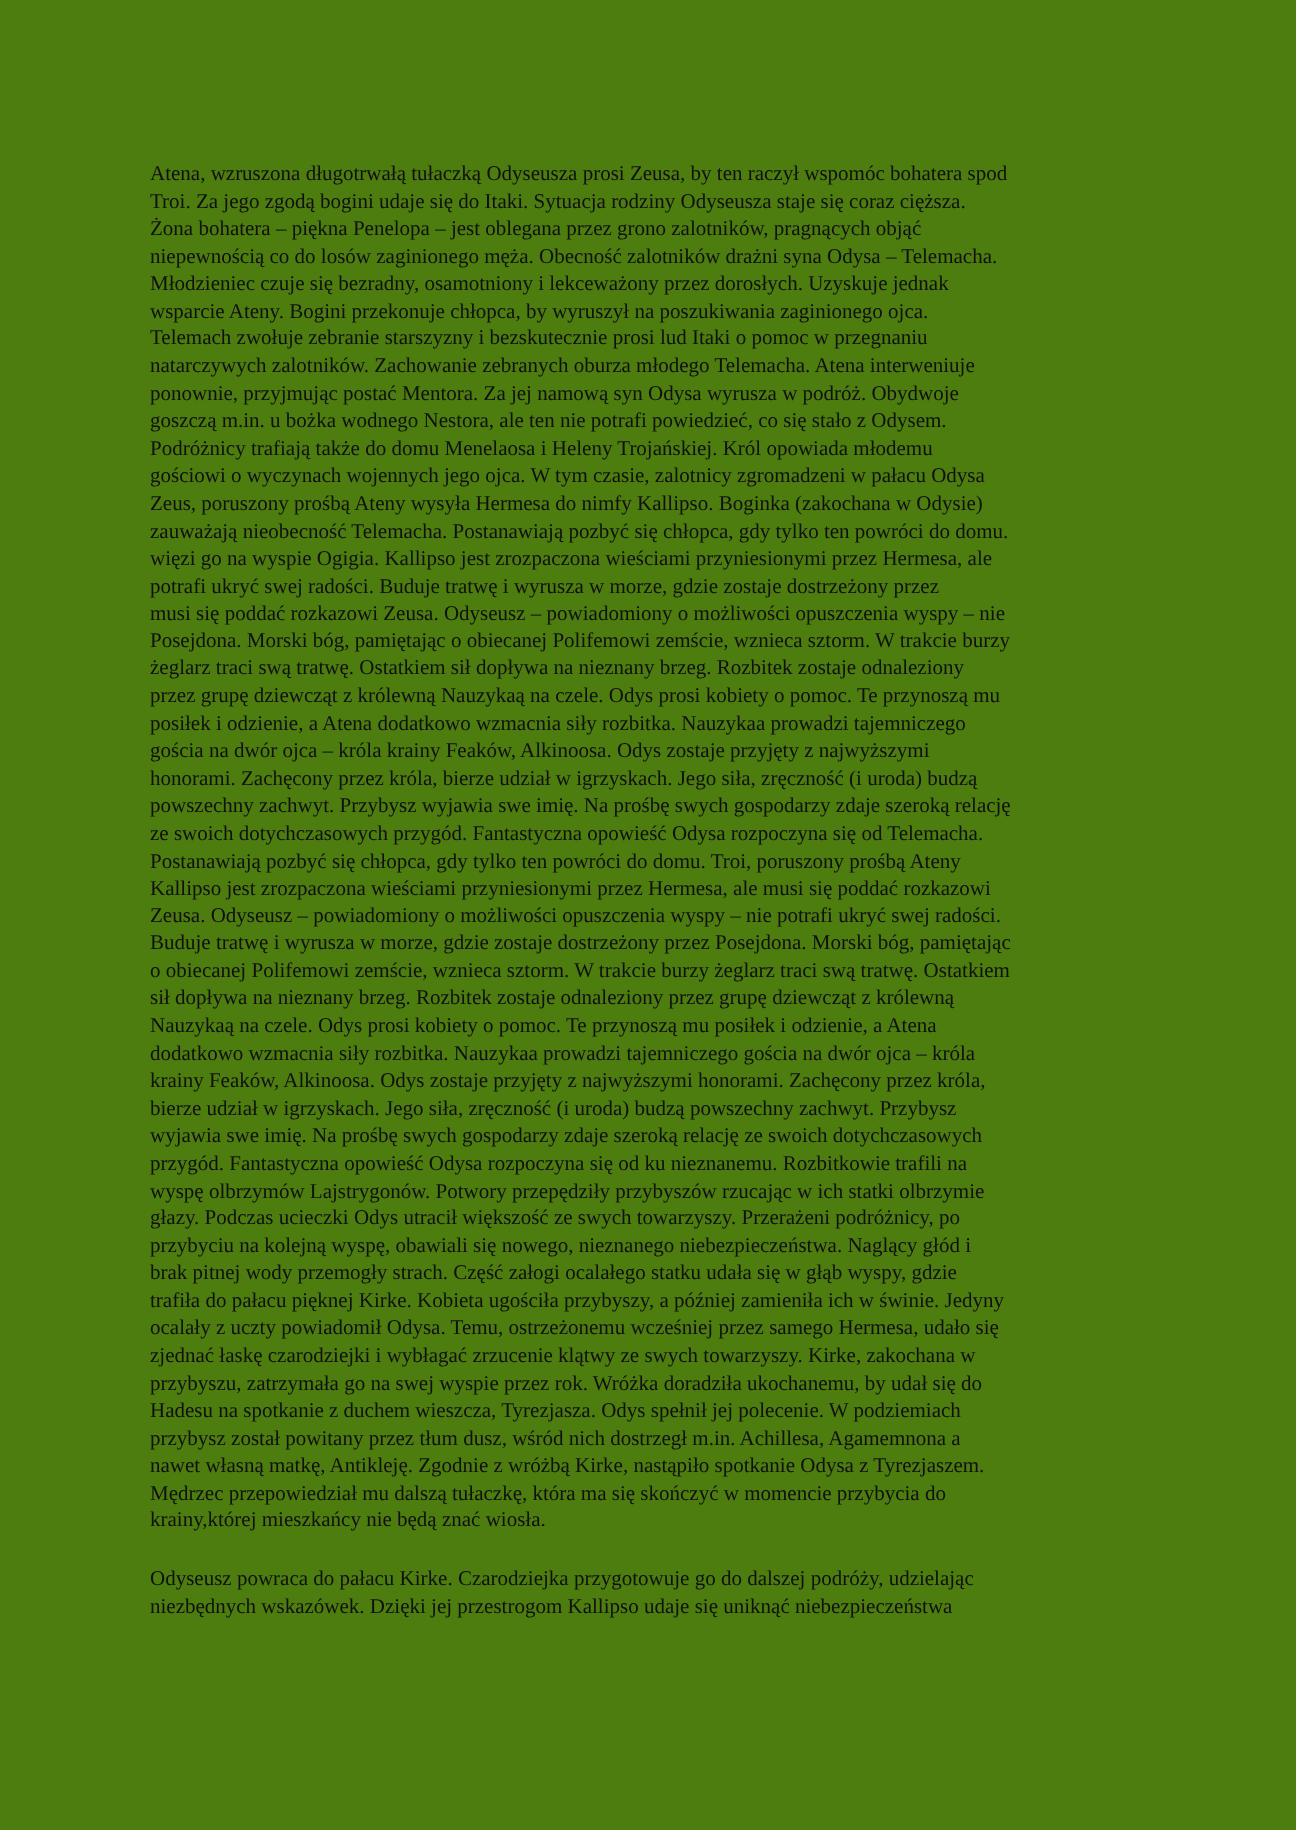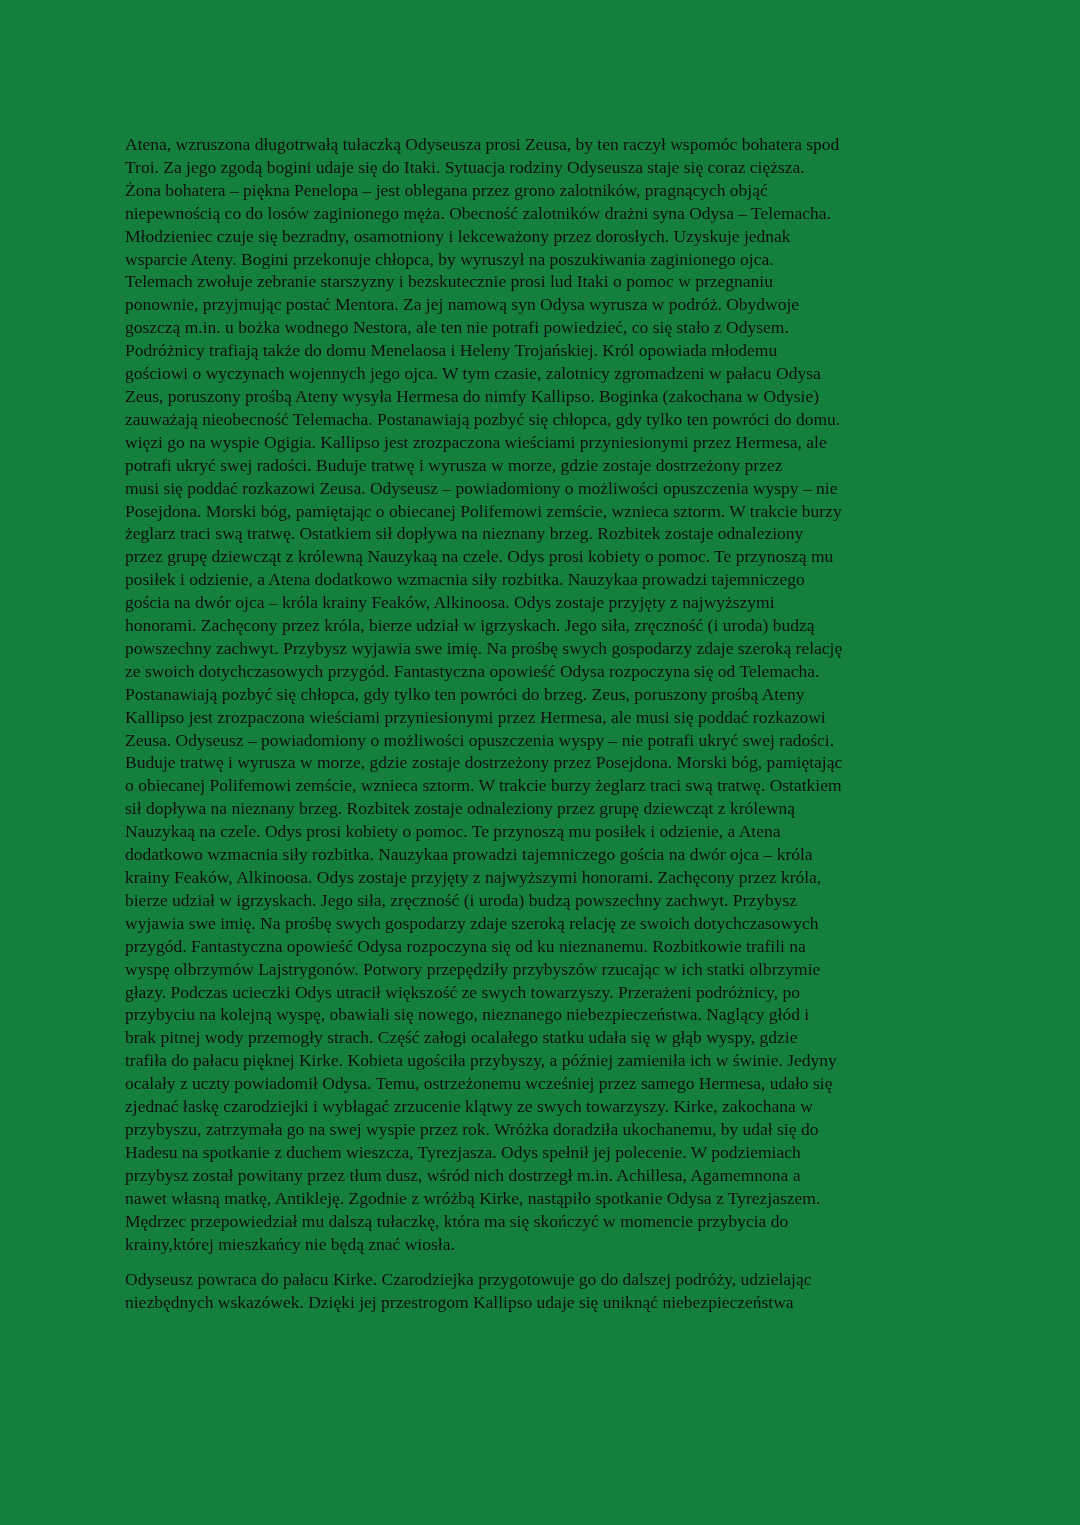--- a/index.html
+++ b/index.html
@@ -4,72 +4,73 @@
 <style>
   html, body {
     margin: 0;
     padding: 0;
     background: #ffffff;
   }
   .page {
     position: relative;
     width: 1080px;
     height: 1525px;
-    background: #15803d;
+    background: #4d7c0f;
     overflow: hidden;
   }
   .text-block {
     position: absolute;
     left: 125px;
     top: 133px;
     width: 840px;
     font-family: "Liberation Serif", "DejaVu Serif", serif;
     font-size: 17.5px;
     line-height: 22.9px;
     color: #101010;
     text-align: left;
   }
   .paragraph { margin: 0; }
-  .paragraph + .paragraph { margin-top: 13px; }
+  .paragraph + .paragraph { margin-top: 26px; }
   .text-line {
     white-space: pre;
   }
 </style>
 </head>
 <body>
 
 <div class="page">
   <div class="text-block">
 
   <div class="paragraph">
         <div class="text-line">Atena, wzruszona długotrwałą tułaczką Odyseusza prosi Zeusa, by ten raczył wspomóc bohatera spod</div>
         <div class="text-line">Troi. Za jego zgodą bogini udaje się do Itaki. Sytuacja rodziny Odyseusza staje się coraz cięższa.</div>
         <div class="text-line">Żona bohatera – piękna Penelopa – jest oblegana przez grono zalotników, pragnących objąć</div>
         <div class="text-line">niepewnością co do losów zaginionego męża. Obecność zalotników drażni syna Odysa – Telemacha.</div>
         <div class="text-line">Młodzieniec czuje się bezradny, osamotniony i lekceważony przez dorosłych. Uzyskuje jednak</div>
         <div class="text-line">wsparcie Ateny. Bogini przekonuje chłopca, by wyruszył na poszukiwania zaginionego ojca.</div>
         <div class="text-line">Telemach zwołuje zebranie starszyzny i bezskutecznie prosi lud Itaki o pomoc w przegnaniu</div>
+        <div class="text-line">natarczywych zalotników. Zachowanie zebranych oburza młodego Telemacha. Atena interweniuje</div>
         <div class="text-line">ponownie, przyjmując postać Mentora. Za jej namową syn Odysa wyrusza w podróż. Obydwoje</div>
         <div class="text-line">goszczą m.in. u bożka wodnego Nestora, ale ten nie potrafi powiedzieć, co się stało z Odysem.</div>
         <div class="text-line">Podróżnicy trafiają także do domu Menelaosa i Heleny Trojańskiej. Król opowiada młodemu</div>
         <div class="text-line">gościowi o wyczynach wojennych jego ojca. W tym czasie, zalotnicy zgromadzeni w pałacu Odysa</div>
         <div class="text-line">Zeus, poruszony prośbą Ateny wysyła Hermesa do nimfy Kallipso. Boginka (zakochana w Odysie)</div>
         <div class="text-line">zauważają nieobecność Telemacha. Postanawiają pozbyć się chłopca, gdy tylko ten powróci do domu.</div>
         <div class="text-line">więzi go na wyspie Ogigia. Kallipso jest zrozpaczona wieściami przyniesionymi przez Hermesa, ale</div>
         <div class="text-line">potrafi ukryć swej radości. Buduje tratwę i wyrusza w morze, gdzie zostaje dostrzeżony przez</div>
         <div class="text-line">musi się poddać rozkazowi Zeusa. Odyseusz – powiadomiony o możliwości opuszczenia wyspy – nie</div>
         <div class="text-line">Posejdona. Morski bóg, pamiętając o obiecanej Polifemowi zemście, wznieca sztorm. W trakcie burzy</div>
         <div class="text-line">żeglarz traci swą tratwę. Ostatkiem sił dopływa na nieznany brzeg. Rozbitek zostaje odnaleziony</div>
         <div class="text-line">przez grupę dziewcząt z królewną Nauzykaą na czele. Odys prosi kobiety o pomoc. Te przynoszą mu</div>
         <div class="text-line">posiłek i odzienie, a Atena dodatkowo wzmacnia siły rozbitka. Nauzykaa prowadzi tajemniczego</div>
         <div class="text-line">gościa na dwór ojca – króla krainy Feaków, Alkinoosa. Odys zostaje przyjęty z najwyższymi</div>
         <div class="text-line">honorami. Zachęcony przez króla, bierze udział w igrzyskach. Jego siła, zręczność (i uroda) budzą</div>
         <div class="text-line">powszechny zachwyt. Przybysz wyjawia swe imię. Na prośbę swych gospodarzy zdaje szeroką relację</div>
         <div class="text-line">ze swoich dotychczasowych przygód. Fantastyczna opowieść Odysa rozpoczyna się od Telemacha.</div>
-        <div class="text-line">Postanawiają pozbyć się chłopca, gdy tylko ten powróci do brzeg. Zeus, poruszony prośbą Ateny</div>
+        <div class="text-line">Postanawiają pozbyć się chłopca, gdy tylko ten powróci do domu. Troi, poruszony prośbą Ateny</div>
         <div class="text-line">Kallipso jest zrozpaczona wieściami przyniesionymi przez Hermesa, ale musi się poddać rozkazowi</div>
         <div class="text-line">Zeusa. Odyseusz – powiadomiony o możliwości opuszczenia wyspy – nie potrafi ukryć swej radości.</div>
         <div class="text-line">Buduje tratwę i wyrusza w morze, gdzie zostaje dostrzeżony przez Posejdona. Morski bóg, pamiętając</div>
         <div class="text-line">o obiecanej Polifemowi zemście, wznieca sztorm. W trakcie burzy żeglarz traci swą tratwę. Ostatkiem</div>
         <div class="text-line">sił dopływa na nieznany brzeg. Rozbitek zostaje odnaleziony przez grupę dziewcząt z królewną</div>
         <div class="text-line">Nauzykaą na czele. Odys prosi kobiety o pomoc. Te przynoszą mu posiłek i odzienie, a Atena</div>
         <div class="text-line">dodatkowo wzmacnia siły rozbitka. Nauzykaa prowadzi tajemniczego gościa na dwór ojca – króla</div>
         <div class="text-line">krainy Feaków, Alkinoosa. Odys zostaje przyjęty z najwyższymi honorami. Zachęcony przez króla,</div>
         <div class="text-line">bierze udział w igrzyskach. Jego siła, zręczność (i uroda) budzą powszechny zachwyt. Przybysz</div>
         <div class="text-line">wyjawia swe imię. Na prośbę swych gospodarzy zdaje szeroką relację ze swoich dotychczasowych</div>

